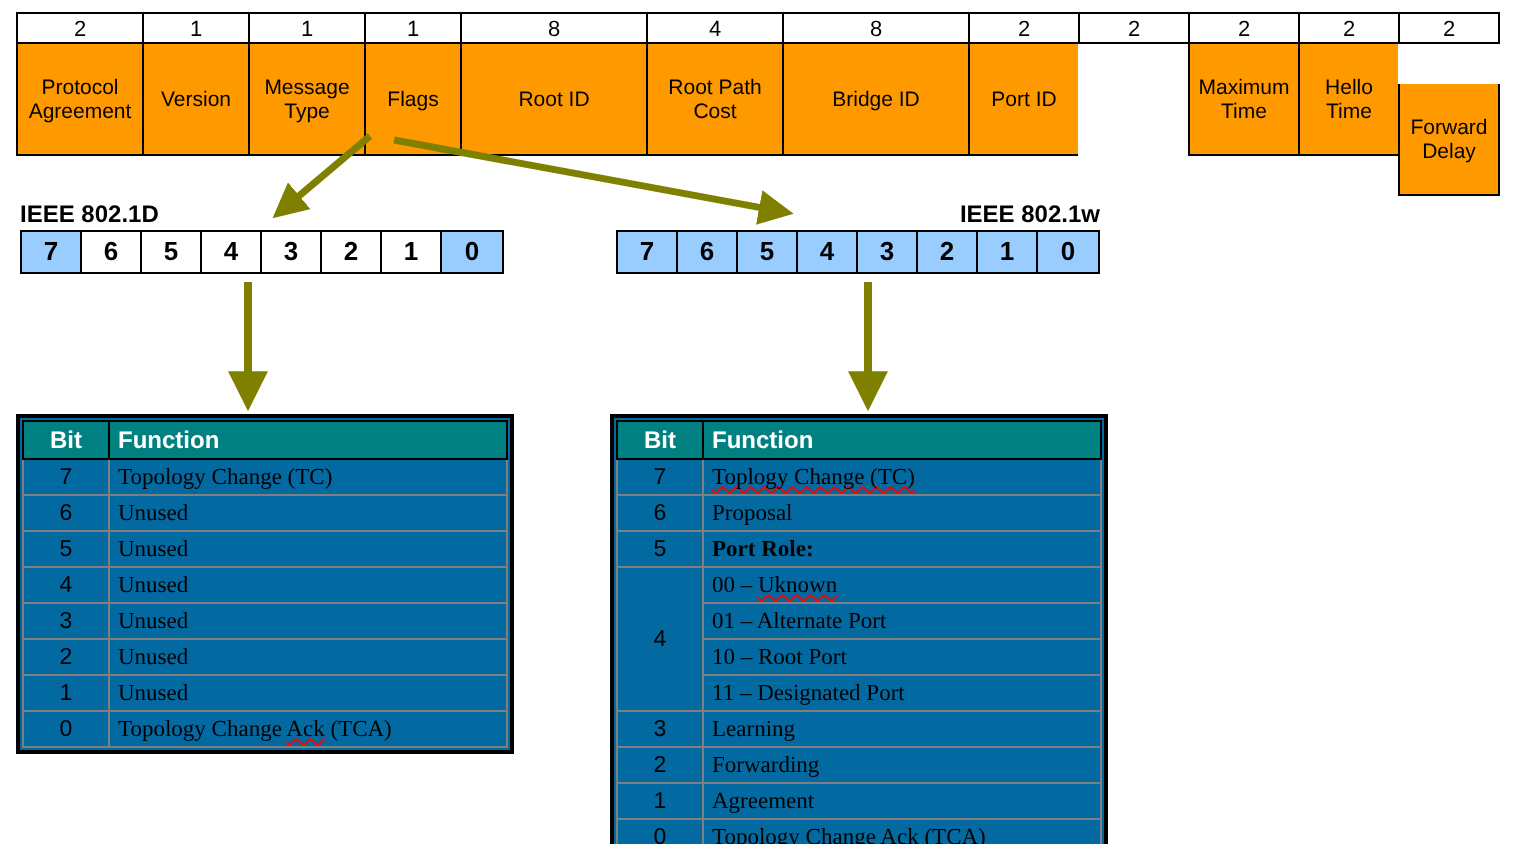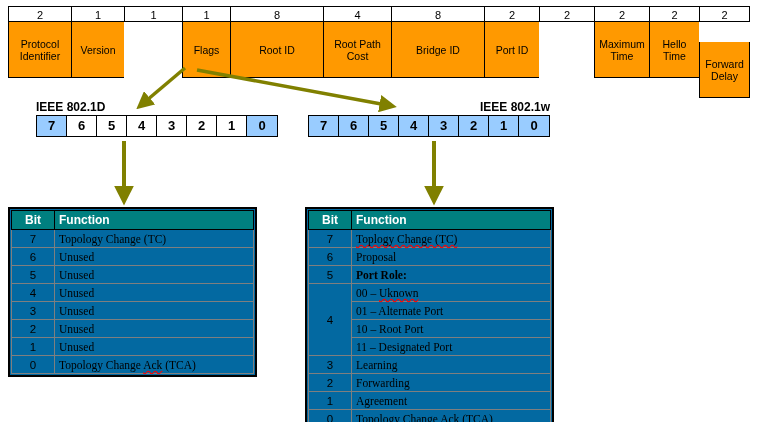--- a/index.html
+++ b/index.html
@@ -60,21 +60,21 @@
   
   #arrow-layer {
     position: absolute;
     left: 0; top: 0;
     width: 758px; height: 422px;
     pointer-events: none;
   }
 
   
   .bitrow-block { position: absolute; }
-  #bitrow-1d-block { left: 10px; top: 100px; margin-left: 26px; }
+  #bitrow-1d-block { left: 10px; top: 100px; }
   #bitrow-1w-block { left: 308px; top: 100px; }
 
   .bitrow-label {
     font-size: 12px;
     font-weight: bold;
     height: 15px;
     line-height: 15px;
     white-space: nowrap;
   }
   #bitrow-1d-block .bitrow-label { text-align: left; }
@@ -146,28 +146,29 @@
     text-decoration: underline wavy #ff0000;
     text-decoration-skip-ink: none;
   }
 </style>
 </head>
 <body>
 
 <div id="bpdu-frame">
     <div class="bpdu-col" style="width: 63px;">
       <div class="bpdu-len">2</div>
-      <div class="bpdu-name">Protocol Identifier</div>
+      <div class="bpdu-name">Protocol Agreement</div>
     </div>
     <div class="bpdu-col" style="width: 53px;">
       <div class="bpdu-len">1</div>
       <div class="bpdu-name">Version</div>
     </div>
     <div class="bpdu-col" style="width: 58px;">
       <div class="bpdu-len">1</div>
+      <div class="bpdu-name">Message Type</div>
     </div>
     <div class="bpdu-col" style="width: 48px;">
       <div class="bpdu-len">1</div>
       <div class="bpdu-name">Flags</div>
     </div>
     <div class="bpdu-col" style="width: 93px;">
       <div class="bpdu-len">8</div>
       <div class="bpdu-name">Root ID</div>
     </div>
     <div class="bpdu-col" style="width: 68px;">

